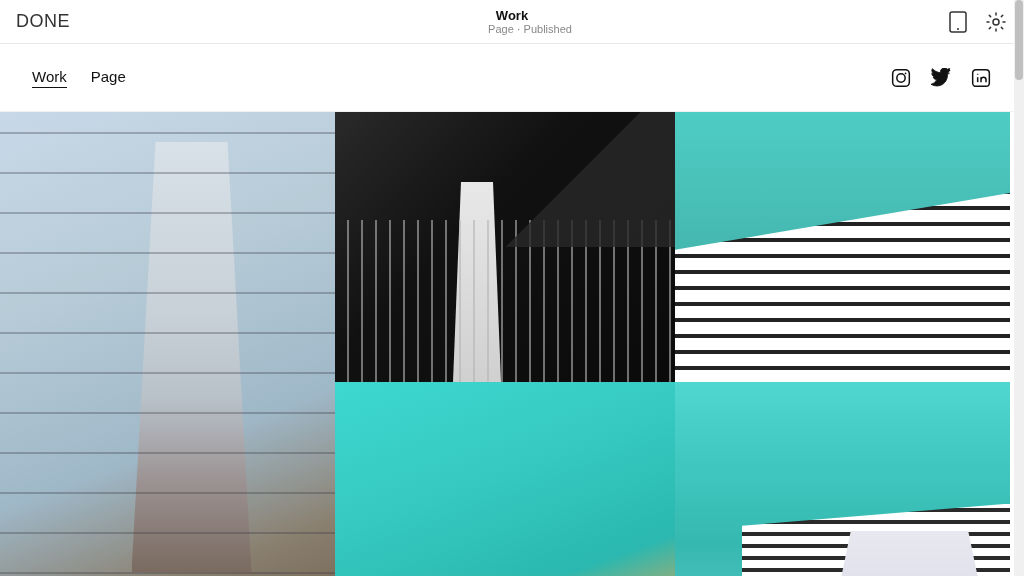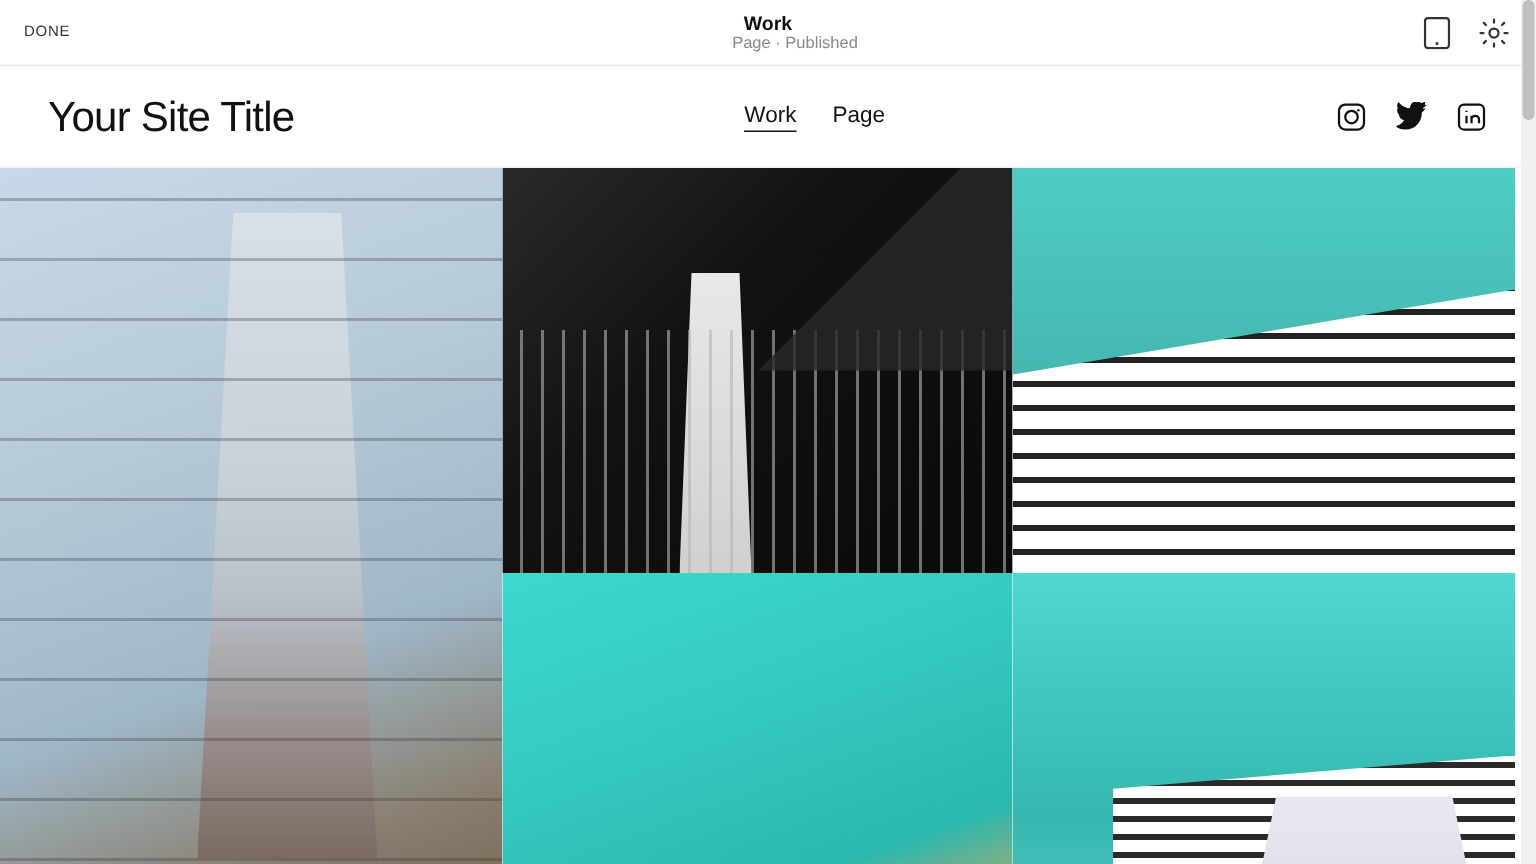--- a/index.html
+++ b/index.html
@@ -20,21 +20,21 @@
       border-bottom: 1px solid #e8e8e8;
       display: flex;
       align-items: center;
       justify-content: space-between;
       padding: 0 16px;
       position: relative;
       z-index: 10;
     }
 
     .top-bar-done {
-      font-size: 10px;
+      font-size: 18px;
       font-weight: 500;
       color: #333;
       letter-spacing: 0.5px;
       cursor: pointer;
     }
 
     .top-bar-center {
       position: absolute;
       left: 50%;
       transform: translateX(-50%);
@@ -385,21 +385,20 @@
       </svg>
     </div>
   </div>
 </div>
 
 <div class="scrollbar-track">
   <div class="scrollbar-thumb"></div>
 </div>
 
 <div class="nav-bar">
-  <div class="site-title">Your Site Title</div>
 
   <div class="nav-links">
     <a class="nav-link active">Work</a>
     <a class="nav-link">Page</a>
   </div>
 
   <div class="nav-social">
 
     <div class="social-icon">
       <svg width="20" height="20" viewBox="0 0 24 24" fill="none" stroke="#111" stroke-width="1.8">

